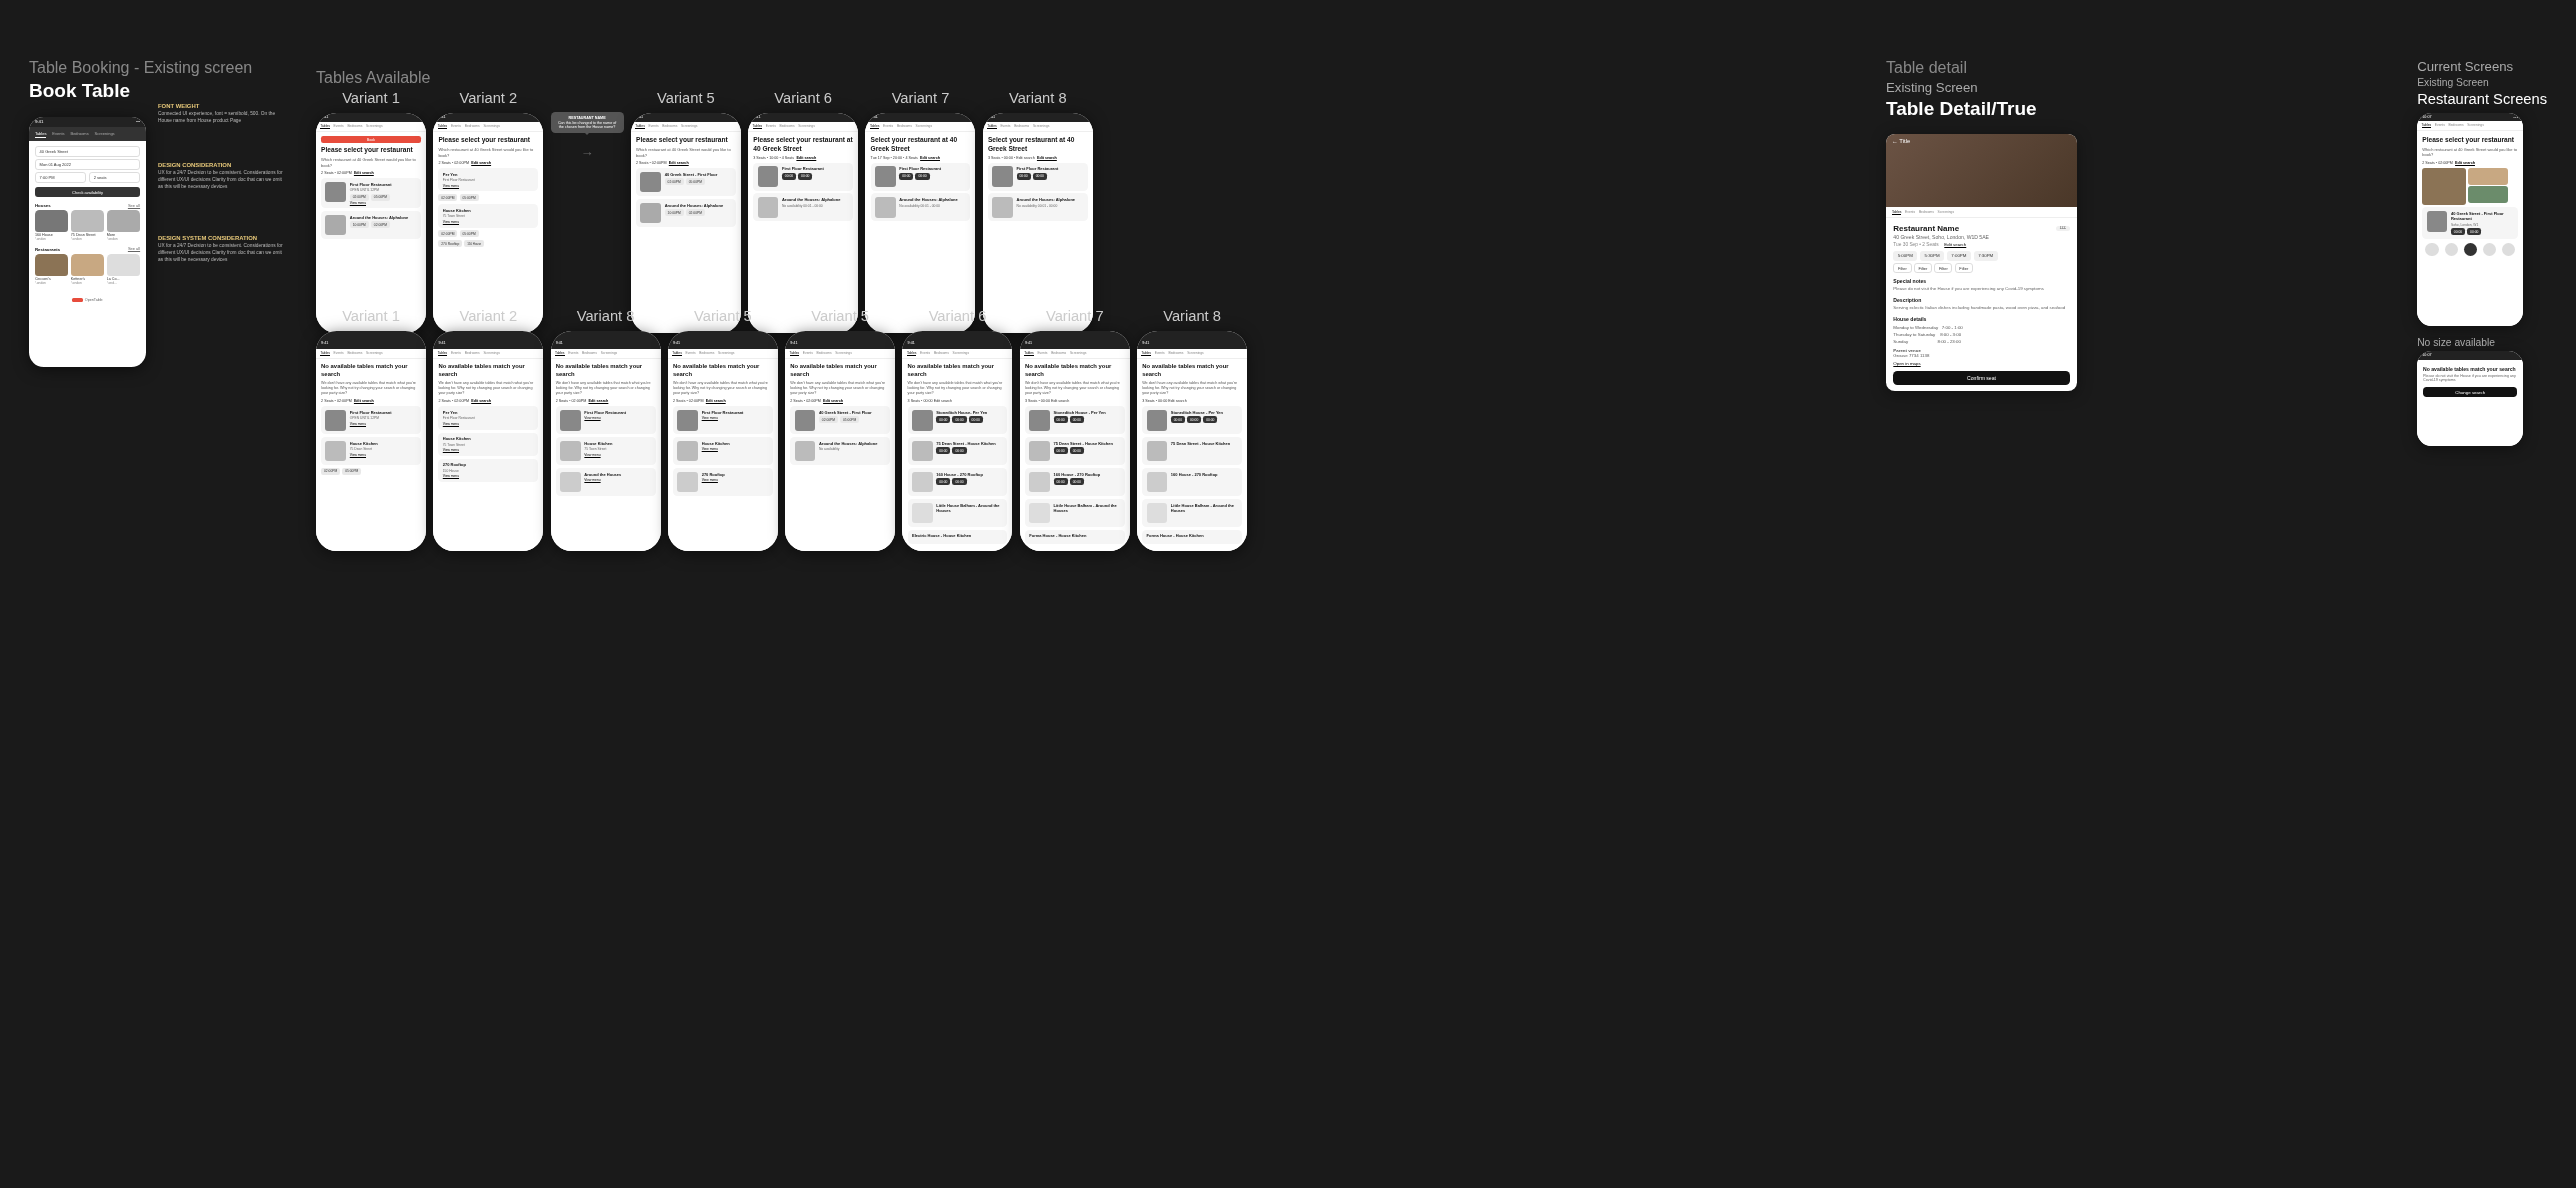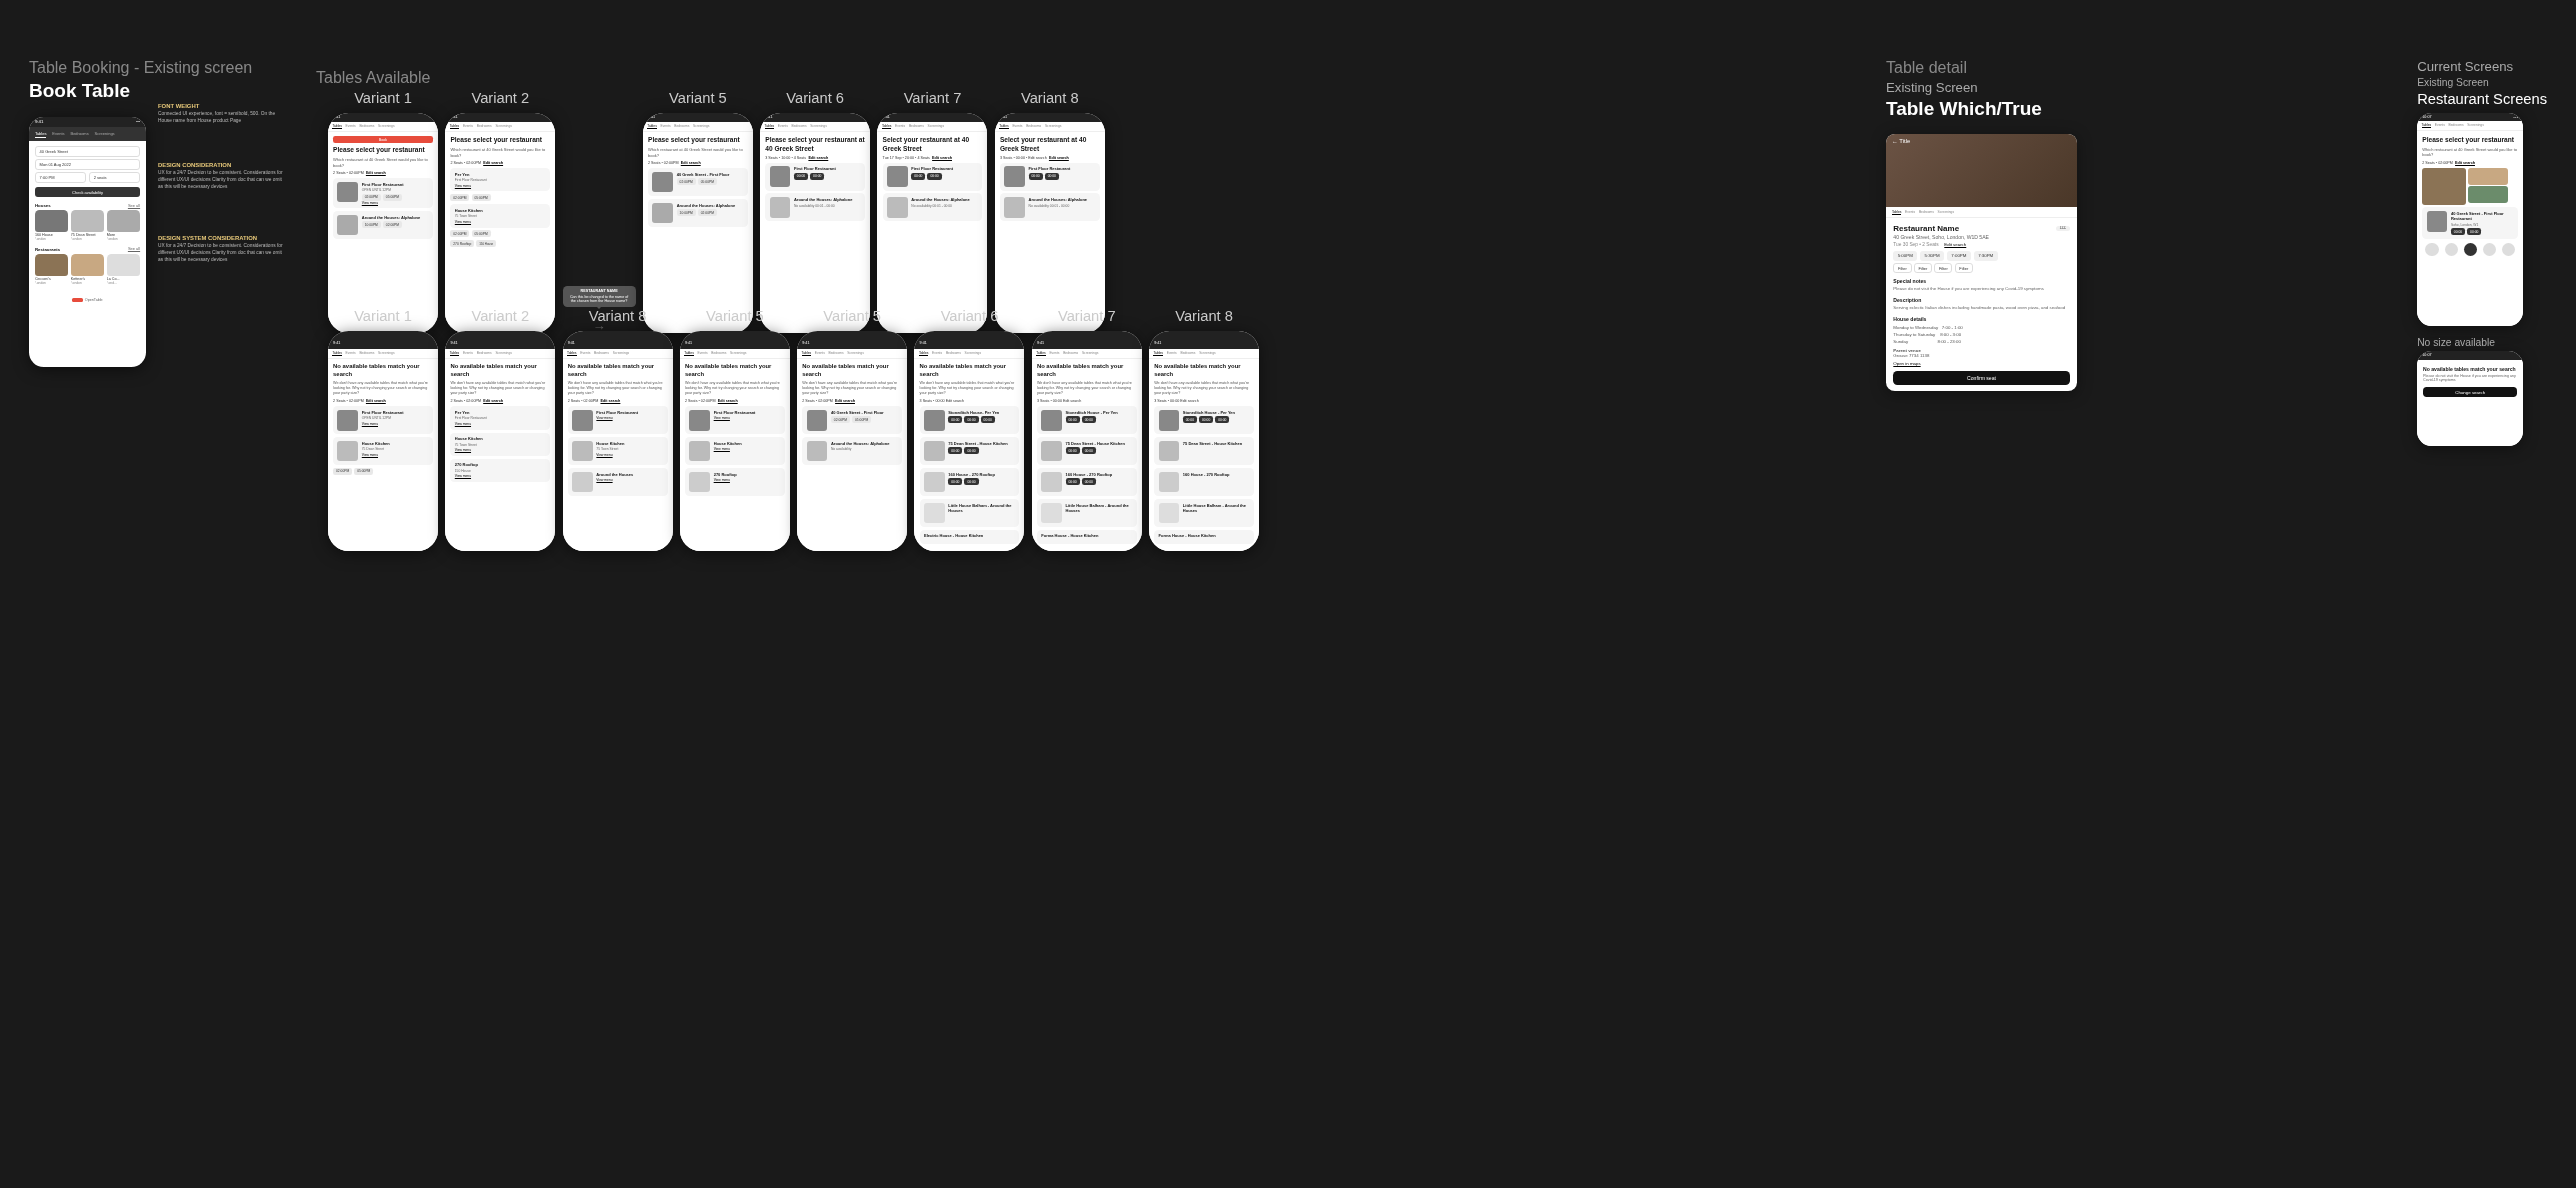--- a/index.html
+++ b/index.html
@@ -260,22 +260,21 @@
       height: 95px;
       background: #fff;
       border-radius: 14.7px;
       overflow: hidden;
       box-shadow: 0 2.9px 14.7px rgba(0,0,0,0.4);
     }
 
     .phones-row {
       display: flex;
       gap: 7.3px;
-      align-items: flex-end;
-      margin-left: 12px;
+      align-items: flex-start;
     }
 
     .badge {
       display: inline-block;
       background: #f0f0f0;
       color: #333;
       border-radius: 2.9px;
       padding: 0.7px 3.7px;
       font-size: 3.7px;
     }
@@ -1058,21 +1057,21 @@
           </div>
         </div>
       </div>
 
     </div>
   </div>
 
   <div style="position:absolute; right:499px; top:59px;">
     <div class="section-label">Table detail</div>
     <div style="font-size:13.2px; color:#aaa; margin-bottom:2.9px;">Existing Screen</div>
-    <div class="section-title" style="font-size:19px;">Table Which/True</div>
+    <div class="section-title" style="font-size:19px;">Table Detail/True</div>
 
     <div class="detail-panel">
 
       <div style="width:100%; height:73px; background:linear-gradient(135deg, #6b5344 0%, #4a3728 100%); position:relative;">
         <div style="position:absolute; top:3.7px; left:5.9px; color:#fff; font-size:5.9px; cursor:pointer;">← Title</div>
       </div>
 
       <div style="background:#fff; padding:2.2px 5.9px; border-bottom:0.4px solid #eee; display:flex; gap:3.7px; font-size:3.3px; color:#888;">
         <span style="color:#000; border-bottom:0.7px solid #000;">Tables</span>
         <span>Events</span>

